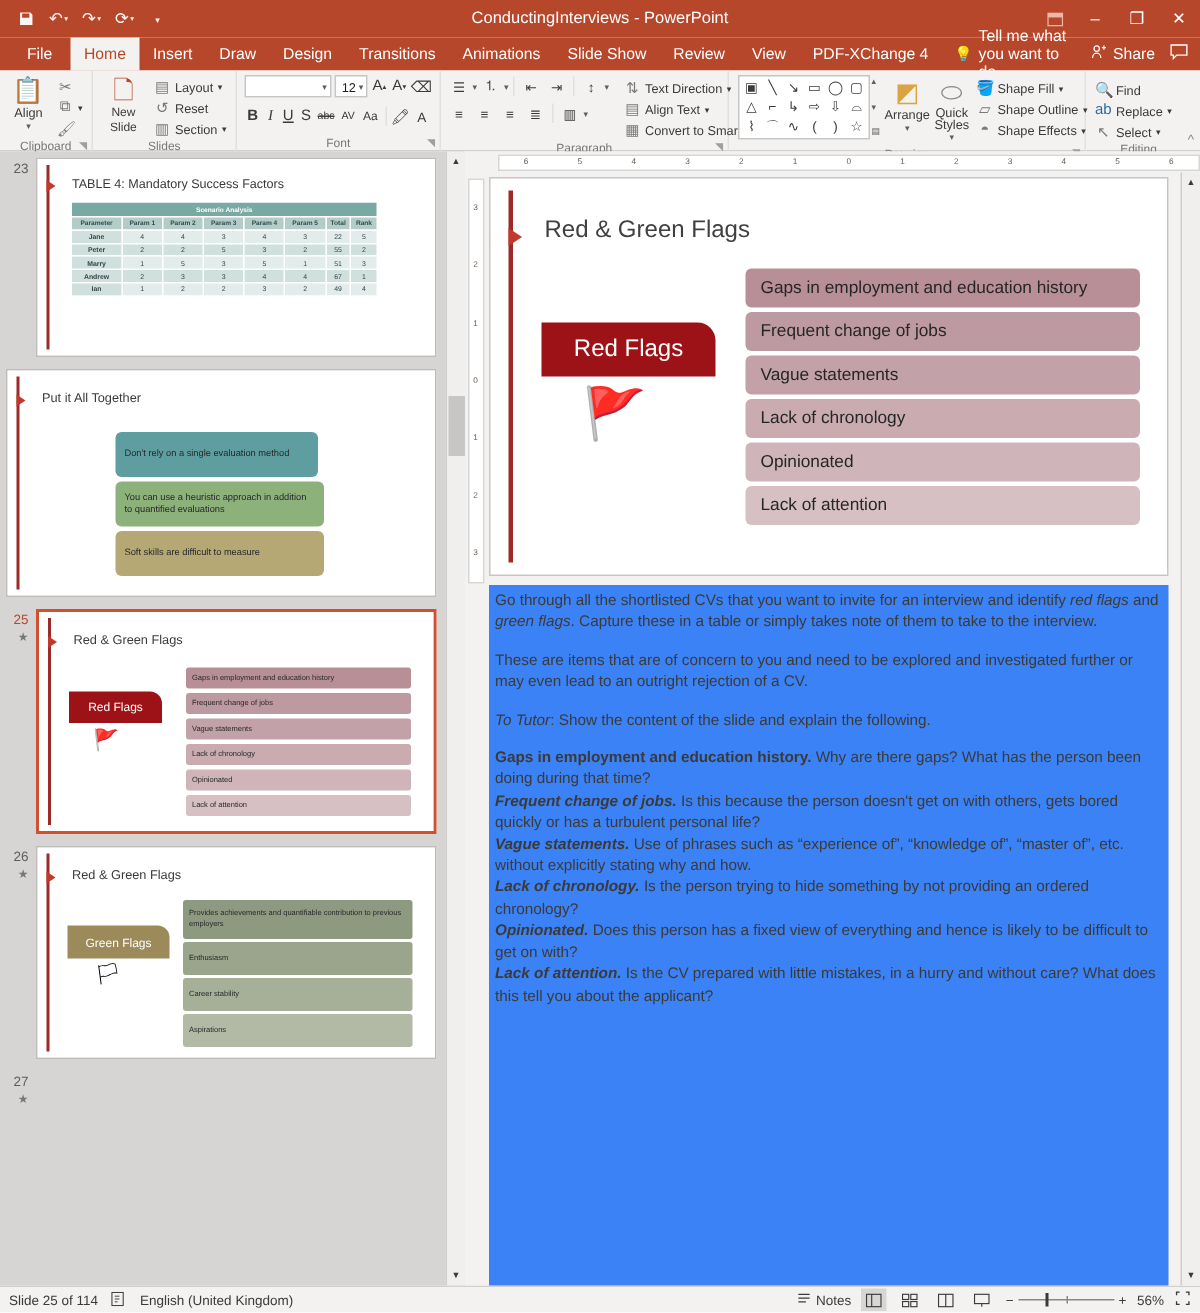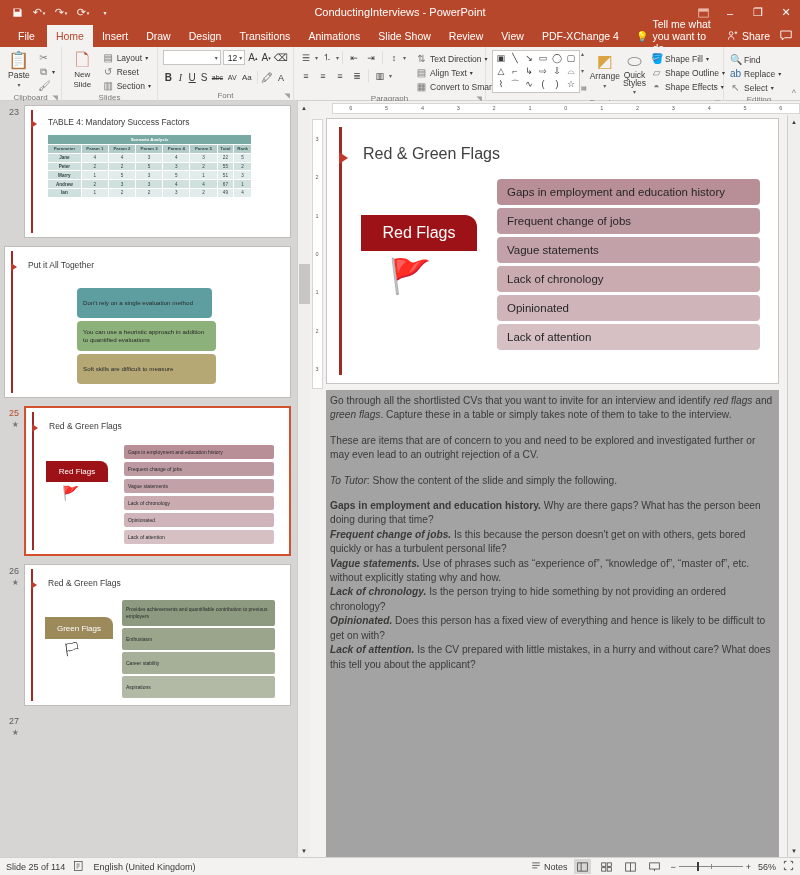--- a/index.html
+++ b/index.html
@@ -228,21 +228,21 @@
   .ms-flag { position: absolute; left: 62px; top: 140px; font-size: 34px; line-height: 1; }
   .ms-items { position: absolute; left: 170px; top: 60px; right: 18px; }
   .ms-item {
     height: 26px; border-radius: 4px; margin-bottom: 3px;
     display: flex; align-items: center; padding-left: 10px;
     font-size: 11.5px; color: #262626;
   }
 
   
   .notespane {
-    flex: 1; margin: 6px 6px 0 2px; background: #a3a3a3; min-height: 0;
+    flex: 1; margin: 6px 6px 0 2px; background: #3b82f6; min-height: 0;
     overflow: hidden; padding: 4px 6px 0 4px; font-size: 10.2px; color: #3b3a39; line-height: 14.4px;
   }
   .notespane p { margin-bottom: 0px; }
   .np-gap { height: 11px; }
   .np-b { font-weight: bold; }
   .np-bi { font-weight: bold; font-style: italic; }
   .np-i { font-style: italic; }
 
   .main-scroll {
     width: 13px; background: #f0efee; border-left: 1px solid #cfcecc;
@@ -332,21 +332,21 @@
       </div>
     </div>
   </div>
 
   <div class="ribbon">
 
     <div class="rgroup" style="width:62px;">
       <div class="rgroup-body">
         <div class="bigbtn">
           <span class="gly">📋</span>
-          <span>Paste</span>
+          <span>Align</span>
           <span style="font-size:6px;color:#605e5c;">▾</span>
         </div>
         <div class="smallcol">
           <div class="smallbtn">
               <span class="gly">✂</span>
             </div>
           <div class="smallbtn">
               <span class="gly">⧉</span>
               <span style="font-size:6px;">▾</span>
             </div>
@@ -759,21 +759,21 @@
               <div class="ms-item" style="background:#cfb5b9;">Opinionated</div>
               <div class="ms-item" style="background:#d6c0c3;">Lack of attention</div>
             </div>
           </div>
 
           <div class="notespane">
             <p><span>Go through all the shortlisted CVs that you want to invite for an interview and identify </span><span class="np-i">red flags</span><span> and </span><span class="np-i">green flags</span><span>. Capture these in a table or simply takes note of them to take to the interview.</span></p>
             <div class="np-gap"></div>
             <p>These are items that are of concern to you and need to be explored and investigated further or may even lead to an outright rejection of a CV.</p>
             <div class="np-gap"></div>
-            <p><span class="np-i">To Tutor</span><span>: Show the content of the slide and simply the following.</span></p>
+            <p><span class="np-i">To Tutor</span><span>: Show the content of the slide and explain the following.</span></p>
             <div class="np-gap"></div>
             <p><span class="np-b">Gaps in employment and education history.</span><span> Why are there gaps? What has the person been doing during that time?</span></p>
             <p><span class="np-bi">Frequent change of jobs.</span><span> Is this because the person doesn't get on with others, gets bored quickly or has a turbulent personal life?</span></p>
             <p><span class="np-bi">Vague statements.</span><span> Use of phrases such as “experience of”, “knowledge of”, “master of”, etc. without explicitly stating why and how.</span></p>
             <p><span class="np-bi">Lack of chronology.</span><span> Is the person trying to hide something by not providing an ordered chronology?</span></p>
             <p><span class="np-bi">Opinionated.</span><span> Does this person has a fixed view of everything and hence is likely to be difficult to get on with?</span></p>
             <p><span class="np-bi">Lack of attention.</span><span> Is the CV prepared with little mistakes, in a hurry and without care? What does this tell you about the applicant?</span></p>
           </div>
         </div>
 

